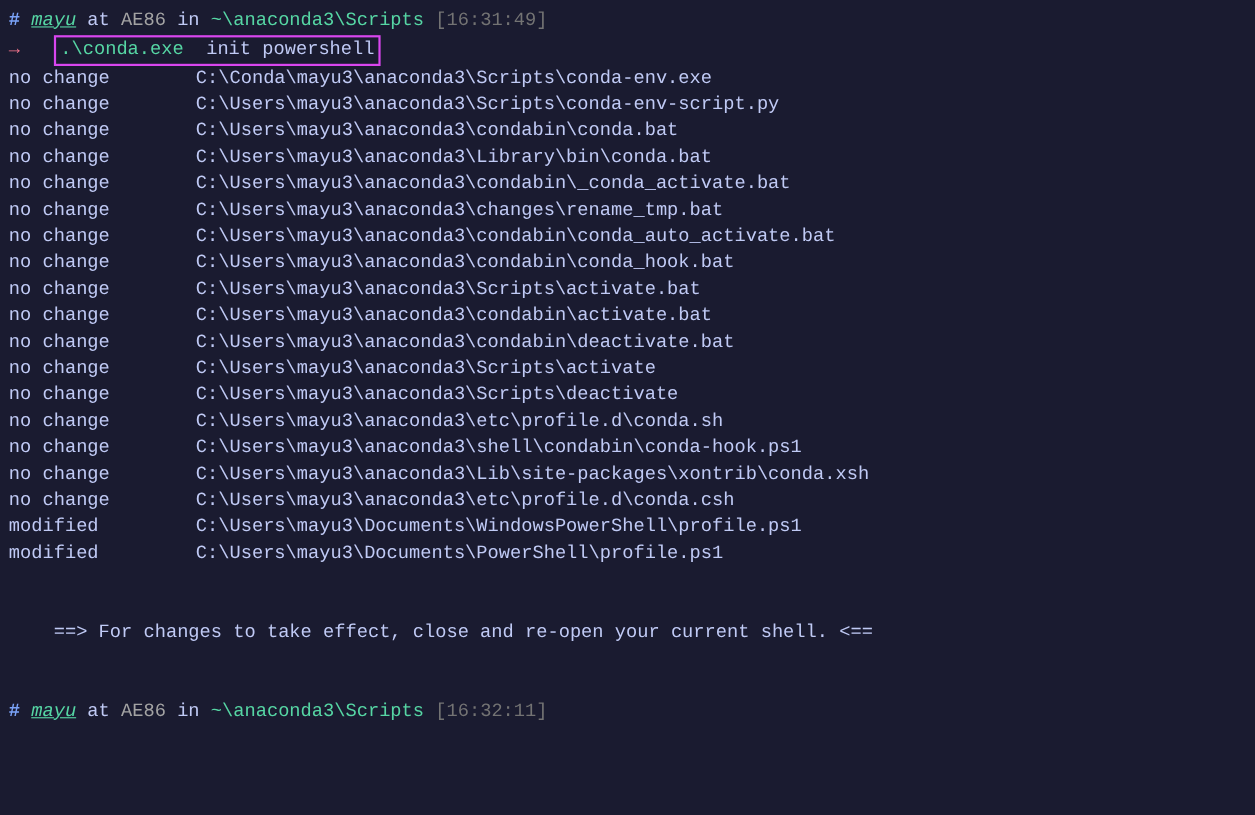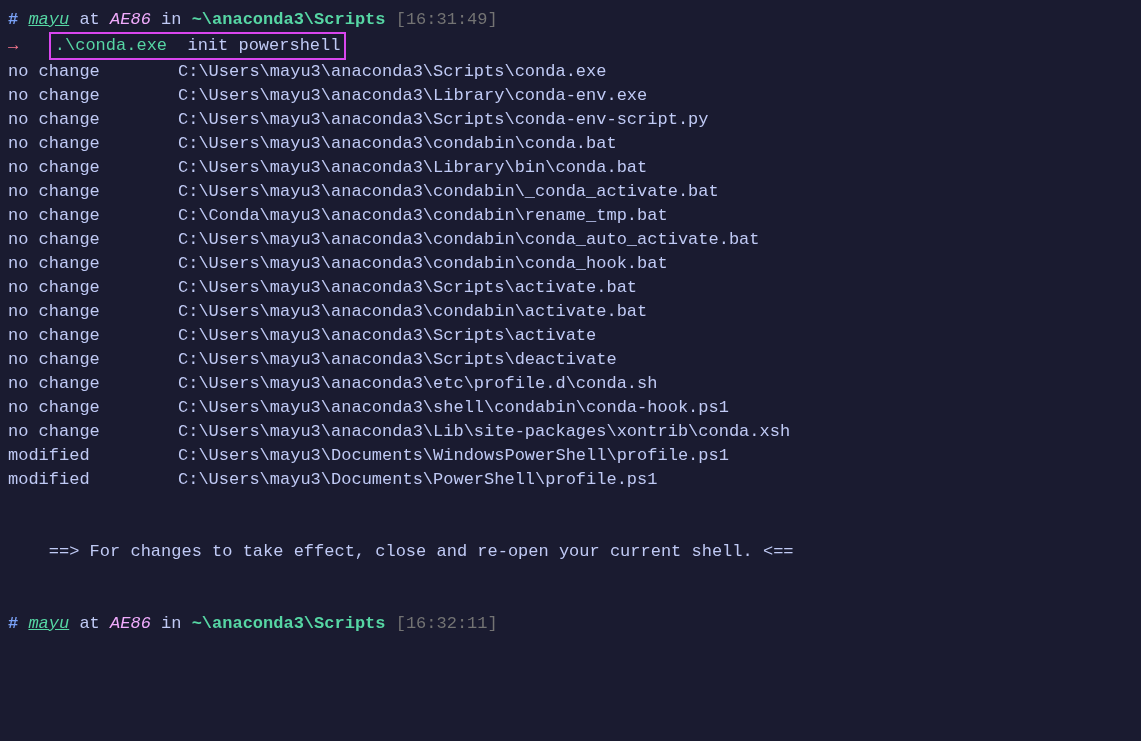--- a/index.html
+++ b/index.html
@@ -28,26 +28,25 @@
     }
     .user {
       color: #56d6a4;
       text-decoration: underline;
       font-style: italic;
     }
     .at, .in {
       color: #c0caf5;
     }
     .host {
-      color: #f0abfc;
-      font-style: italic;
+      color: #a3a3a3;
     }
     .path {
       color: #56d6a4;
-      font-weight: bold;
+      font-weight: normal;
     }
     .time {
       color: #737373;
     }
     .arrow {
       color: #f7768e;
     }
     .command-box {
       border: 2px solid #d946ef;
       padding: 0 4px;
@@ -99,36 +98,37 @@
   <div>
     <span class="arrow">→</span>
     <span>&nbsp;</span>
     <span class="command-box">
       <span class="cmd-exec">.\conda.exe</span>
       <span>&nbsp;</span><span class="cmd-args">init powershell</span>
     </span>
   </div>
 
   <div id="output-container">
-      <div class="output-line"><span class="status">no change</span><span>C:\Users\mayu3\anaconda3\Scripts\conda.exe</span></div>
-      <div class="output-line"><span class="status">no change</span><span>C:\Users\mayu3\anaconda3\Library\conda-env.exe</span></div>
+      <div class="output-line"><span class="status">no change</span><span>C:\Conda\mayu3\anaconda3\Scripts\conda-env.exe</span></div>
       <div class="output-line"><span class="status">no change</span><span>C:\Users\mayu3\anaconda3\Scripts\conda-env-script.py</span></div>
       <div class="output-line"><span class="status">no change</span><span>C:\Users\mayu3\anaconda3\condabin\conda.bat</span></div>
       <div class="output-line"><span class="status">no change</span><span>C:\Users\mayu3\anaconda3\Library\bin\conda.bat</span></div>
       <div class="output-line"><span class="status">no change</span><span>C:\Users\mayu3\anaconda3\condabin\_conda_activate.bat</span></div>
-      <div class="output-line"><span class="status">no change</span><span>C:\Conda\mayu3\anaconda3\condabin\rename_tmp.bat</span></div>
+      <div class="output-line"><span class="status">no change</span><span>C:\Users\mayu3\anaconda3\changes\rename_tmp.bat</span></div>
       <div class="output-line"><span class="status">no change</span><span>C:\Users\mayu3\anaconda3\condabin\conda_auto_activate.bat</span></div>
       <div class="output-line"><span class="status">no change</span><span>C:\Users\mayu3\anaconda3\condabin\conda_hook.bat</span></div>
       <div class="output-line"><span class="status">no change</span><span>C:\Users\mayu3\anaconda3\Scripts\activate.bat</span></div>
       <div class="output-line"><span class="status">no change</span><span>C:\Users\mayu3\anaconda3\condabin\activate.bat</span></div>
+      <div class="output-line"><span class="status">no change</span><span>C:\Users\mayu3\anaconda3\condabin\deactivate.bat</span></div>
       <div class="output-line"><span class="status">no change</span><span>C:\Users\mayu3\anaconda3\Scripts\activate</span></div>
       <div class="output-line"><span class="status">no change</span><span>C:\Users\mayu3\anaconda3\Scripts\deactivate</span></div>
       <div class="output-line"><span class="status">no change</span><span>C:\Users\mayu3\anaconda3\etc\profile.d\conda.sh</span></div>
       <div class="output-line"><span class="status">no change</span><span>C:\Users\mayu3\anaconda3\shell\condabin\conda-hook.ps1</span></div>
       <div class="output-line"><span class="status">no change</span><span>C:\Users\mayu3\anaconda3\Lib\site-packages\xontrib\conda.xsh</span></div>
+      <div class="output-line"><span class="status">no change</span><span>C:\Users\mayu3\anaconda3\etc\profile.d\conda.csh</span></div>
       <div class="output-line"><span class="status">modified</span><span>C:\Users\mayu3\Documents\WindowsPowerShell\profile.ps1</span></div>
       <div class="output-line"><span class="status">modified</span><span>C:\Users\mayu3\Documents\PowerShell\profile.ps1</span></div>
     </div>
 
   <div class="blank"></div>
 
   <div class="output-line">
     <span class="big-arrow">==&gt; For changes to take effect, close and re-open your current shell. &lt;==</span>
   </div>
 

